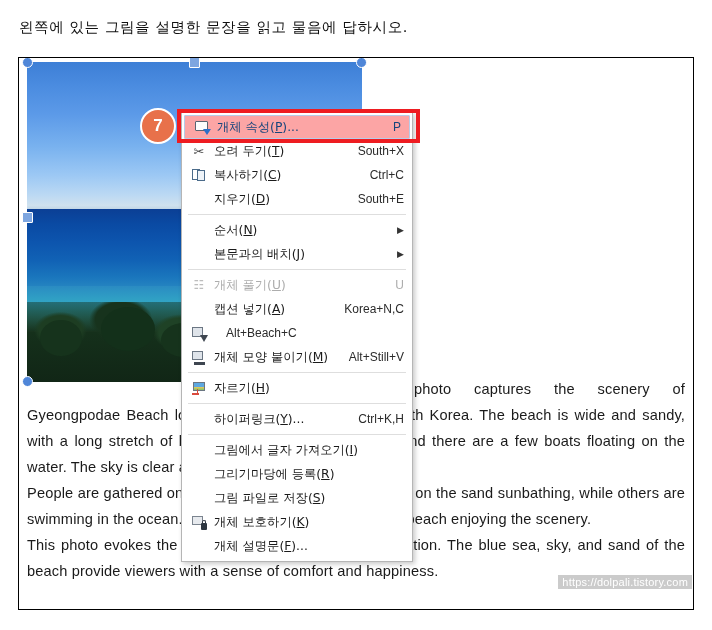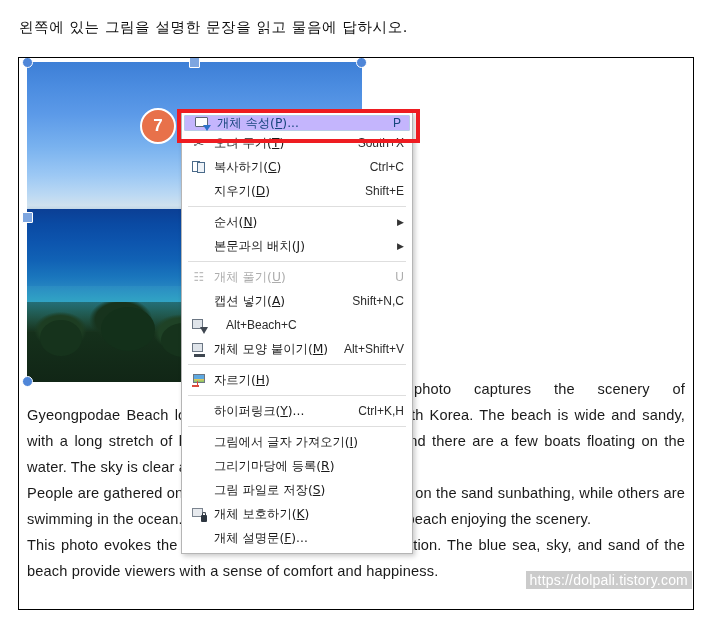--- a/index.html
+++ b/index.html
@@ -211,25 +211,25 @@
   }
   .mi .arrow {
     width: 10px;
     text-align: right;
     font-size: 9px;
     color: #333;
     margin-left: 10px;
   }
   .mi.disabled, .mi.disabled .acc { color: #adadad; }
   .mi.selected {
-    background: #c4b5fd;
+    background: #fca5a5;
     border: 1px solid #b7cbe8;
     border-radius: 1px;
     margin: 0 2px;
-    height: 16px;
+    height: 24px;
   }
   .mi.selected .lbl { color: #16457c; }
   .mi.selected .acc { color: #16457c; }
   .sep {
     height: 1px;
     background: #dedede;
     margin: 3px 6px 3px 6px;
   }
   .u { text-decoration: underline; }
 
@@ -368,21 +368,21 @@
     font-family: "Liberation Sans", "DejaVu Sans", sans-serif;
   }
 
   
   .watermark {
     position: absolute;
     right: 1px;
     bottom: 20px;
     background: rgba(160,160,160,0.55);
     color: #ffffff;
-    font-size: 14px;
+    font-size: 11px;
     padding: 1px 4px;
     letter-spacing: 0.2px;
     z-index: 50;
     font-family: "Liberation Sans", "DejaVu Sans", sans-serif;
   }
 </style>
 </head>
 <body>
 
 <div class="instruction">왼쪽에 있는 그림을 설명한 문장을 읽고 물음에 답하시오.</div>
@@ -450,21 +450,21 @@
           <span class="pg2"></span>
         </span>
     </span>
     <span class="lbl">복사하기(<span class="u">C</span>)</span>
     <span class="acc">Ctrl+C</span>
   </div>
 
   <div class="mi">
     <span class="ico"></span>
     <span class="lbl">지우기(<span class="u">D</span>)</span>
-    <span class="acc">Shift+E</span>
+    <span class="acc">South+E</span>
   </div>
 
   <div class="sep"></div>
 
   <div class="mi">
     <span class="ico"></span>
     <span class="lbl">순서(<span class="u">N</span>)</span>
     <span class="arrow">▶</span>
   </div>
 
@@ -480,42 +480,42 @@
     <span class="ico">
         <span class="ic-grey">☷</span>
       </span>
     <span class="lbl">개체 풀기(<span class="u">U</span>)</span>
     <span class="acc">U</span>
   </div>
 
   <div class="mi">
     <span class="ico"></span>
     <span class="lbl">캡션 넣기(<span class="u">A</span>)</span>
-    <span class="acc">Shift+N,C</span>
+    <span class="acc">Korea+N,C</span>
   </div>
 
   <div class="mi">
     <span class="ico">
       <span class="ic-shapecopy">
           <span class="bx"></span>
           <span class="pen"></span>
         </span>
     </span>
     <span class="acc">Alt+Beach+C</span>
   </div>
 
   <div class="mi">
     <span class="ico">
       <span class="ic-shapepaste">
           <span class="bx"></span>
           <span class="bar"></span>
         </span>
     </span>
     <span class="lbl">개체 모양 붙이기(<span class="u">M</span>)</span>
-    <span class="acc">Alt+Shift+V</span>
+    <span class="acc">Alt+Still+V</span>
   </div>
 
   <div class="sep"></div>
 
   <div class="mi">
     <span class="ico">
       <span class="ic-crop">
           <span class="img"></span>
           <span class="c1"></span>
           <span class="c2"></span>

